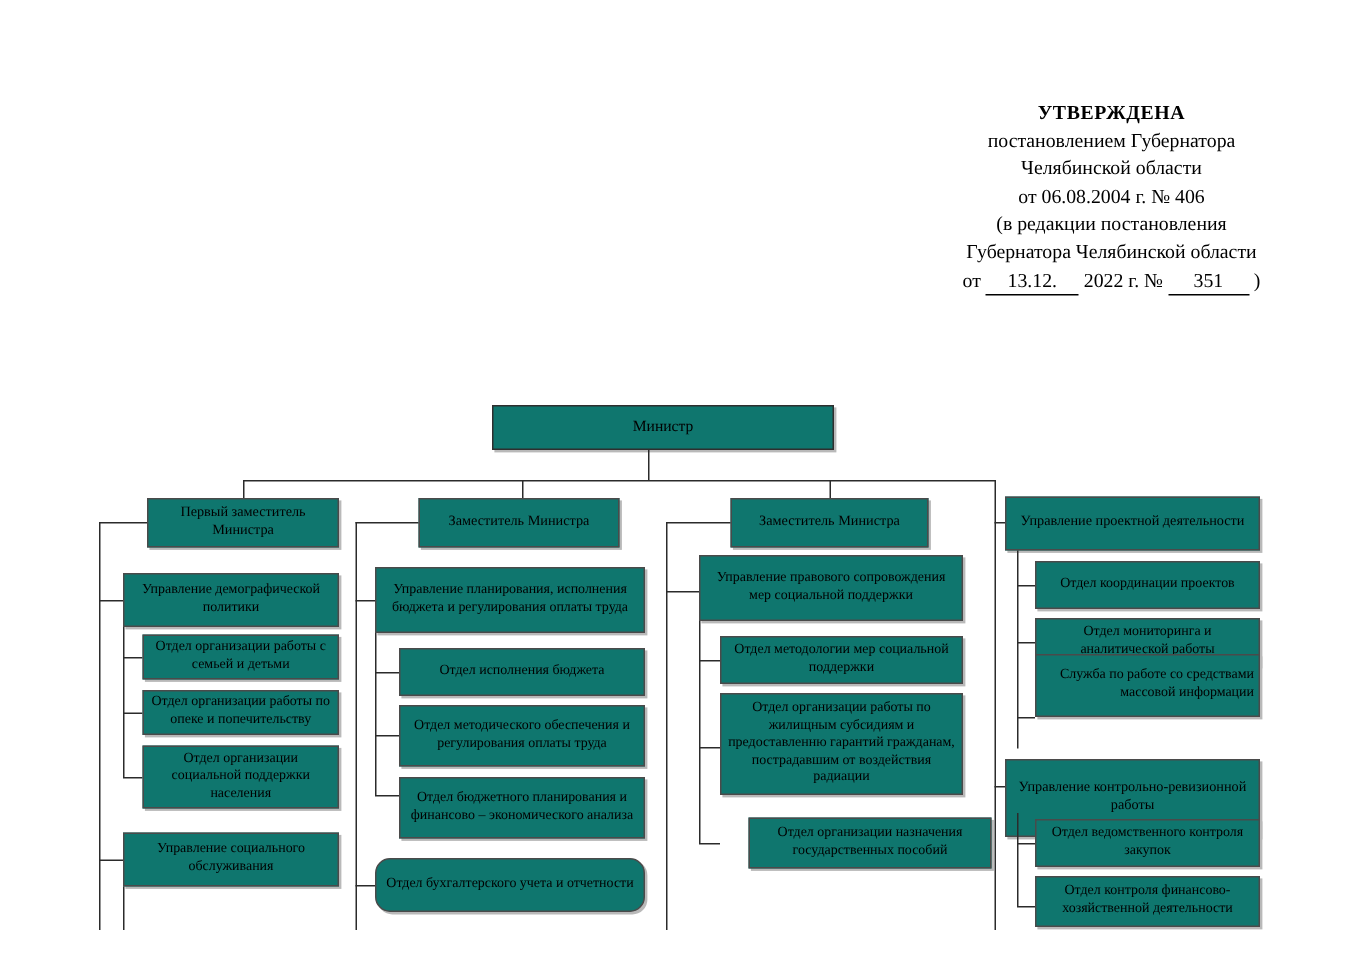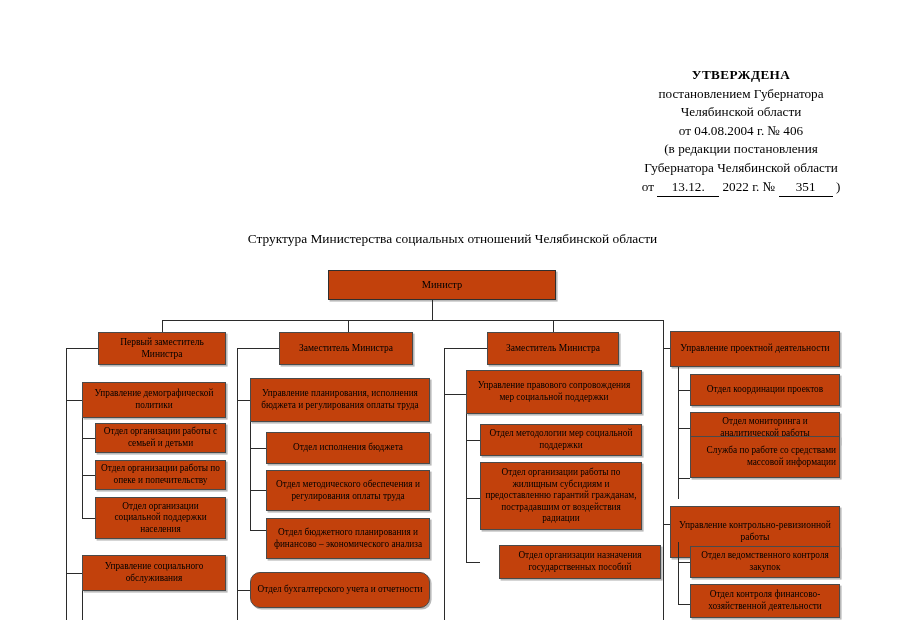--- a/index.html
+++ b/index.html
@@ -52,21 +52,21 @@
     text-align: center;
     font-size: 13.4px;
     white-space: nowrap;
   }
 
   
   .box {
     position: absolute;
     box-sizing: border-box;
     border: 1.1px solid #4a4a4a;
-    background: #c2410c;
+    background: #0f766e;
     box-shadow: 1.6px 1.6px 0 0 #b9b9b9;
     display: flex;
     align-items: center;
     justify-content: center;
     text-align: center;
     font-size: 9.3px;
     line-height: 11.6px;
     padding: 1px 3px;
     overflow: hidden;
   }
@@ -86,33 +86,32 @@
 </style>
 </head>
 <body>
 
 <div id="page">
 
   <div class="approval">
     <div class="ttl ln">УТВЕРЖДЕНА</div>
     <div class="ln">постановлением Губернатора</div>
     <div class="ln">Челябинской области</div>
-    <div class="ln">от 04.08.2004 г. № 406</div>
+    <div class="ln">от 06.08.2004 г. № 406</div>
     <div class="ln">(в редакции постановления</div>
     <div class="ln">Губернатора Челябинской области</div>
     <div class="ln">
       <span>от</span>
       <span class="fillline">13.12.</span>
       <span>2022 г. №</span>
       <span class="fillline sm">351</span>
       <span>)</span>
     </div>
   </div>
 
-  <div class="chart-title">Структура Министерства социальных отношений Челябинской области</div>
 
   <div class="box root" style="left:328px; top:270px; width:228px; height:30px;">Министр</div>
 
   <div class="ln-v" style="left:432px; top:300px; height:20px;"></div>
 
   <div class="ln-h" style="left:162px; top:320px; width:502px;"></div>
 
   <div class="ln-v" style="left:162px; top:320px; height:12px;"></div>
   <div class="ln-v" style="left:348px; top:320px; height:12px;"></div>
   <div class="ln-v" style="left:553px; top:320px; height:12px;"></div>

